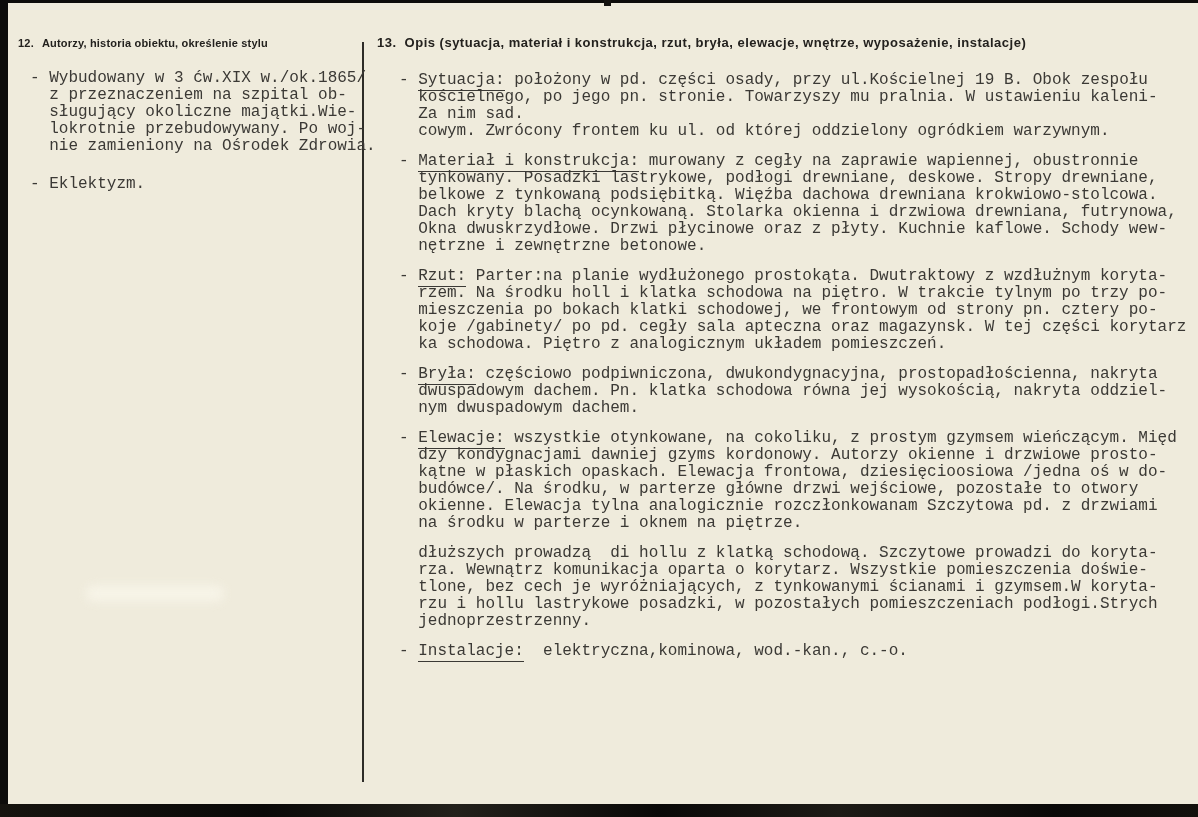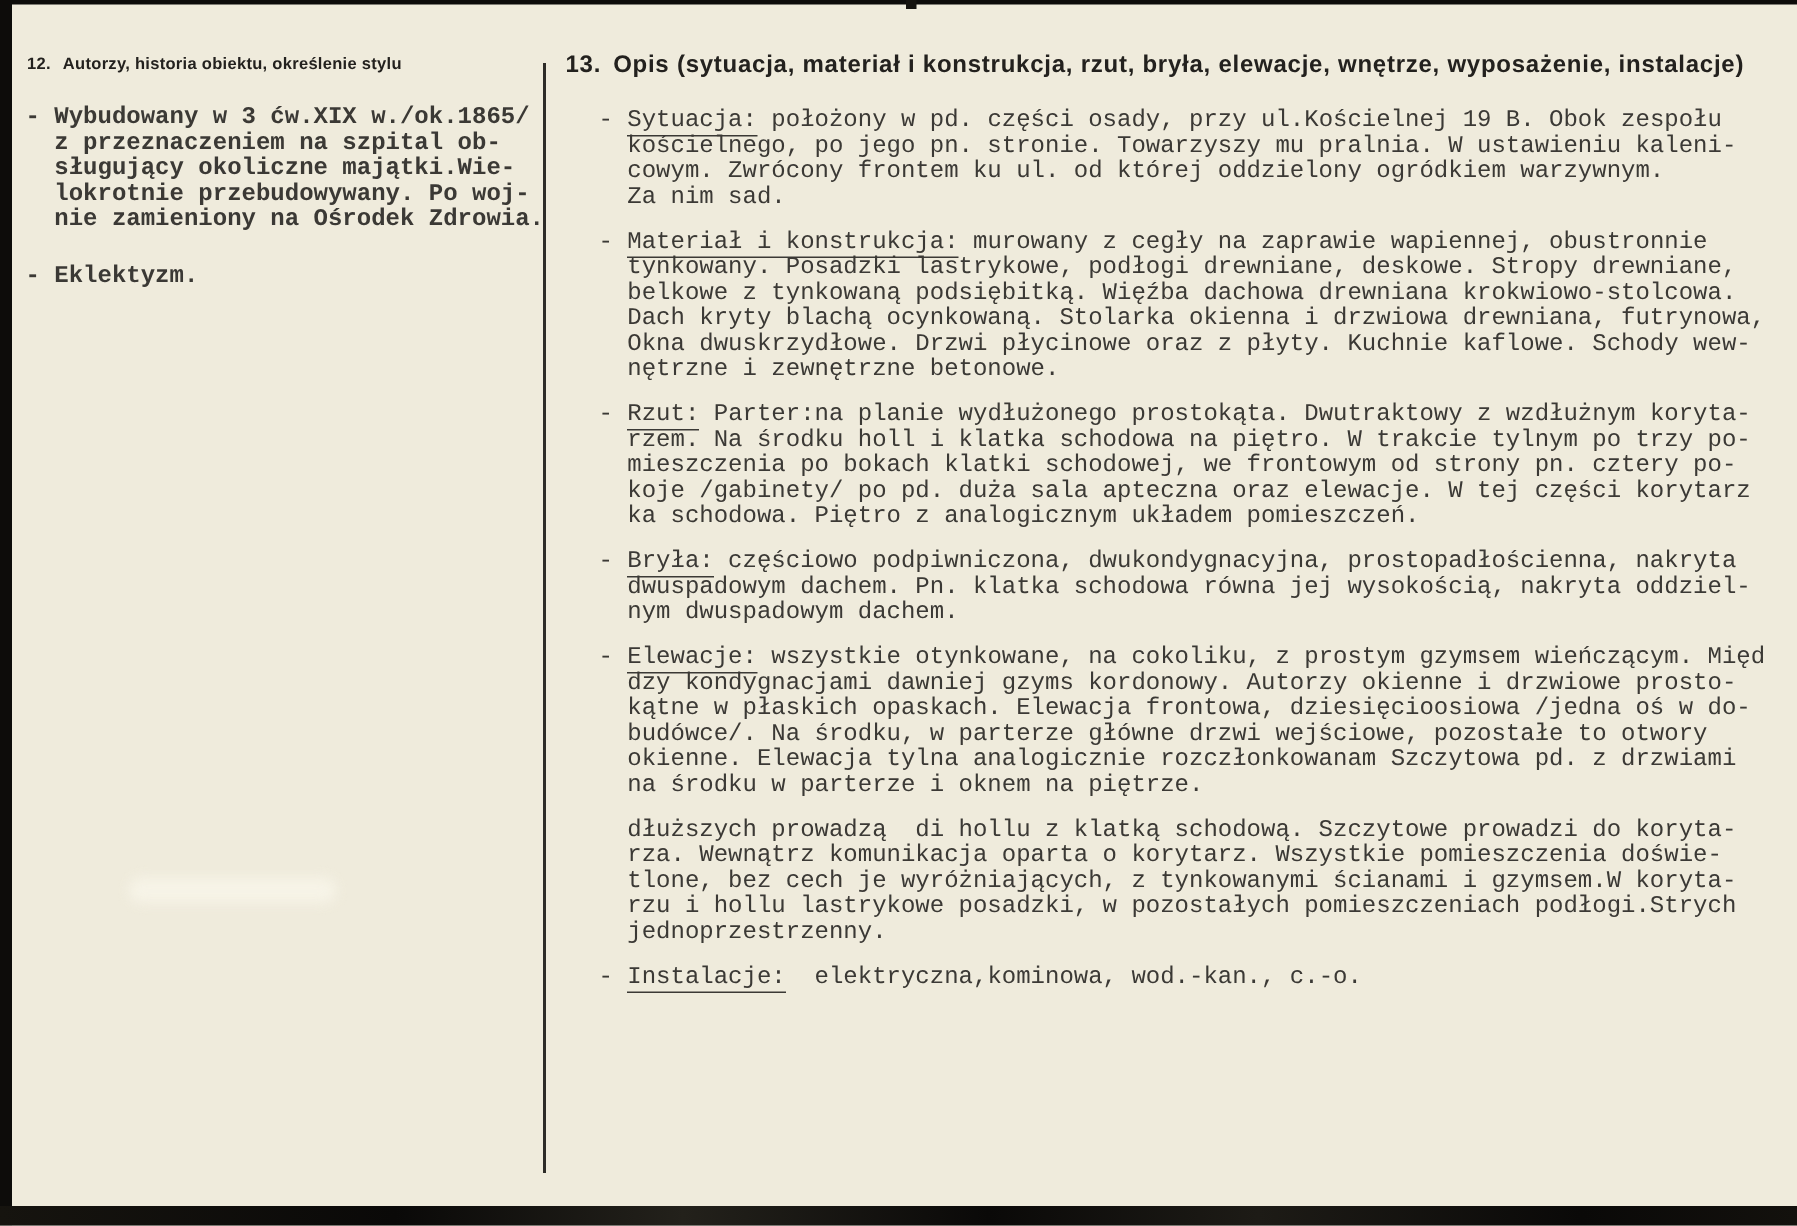--- a/index.html
+++ b/index.html
@@ -17,26 +17,26 @@
   .smudge      { position:absolute; left:86px; top:585px; width:138px; height:17px;
                  background:#f8f5e9; border-radius:9px; filter:blur(4px); opacity:.85; }
   .divider     { position:absolute; left:362px; top:42px; width:2px; height:740px; background:#2e2c28; }
 
   
   .col-head {
     position:absolute; font-family:"Liberation Sans", sans-serif;
     font-weight:700; color:#23211e; white-space:nowrap;
   }
   #head-left  { left:18px;  top:37px; font-size:11px;  letter-spacing:.2px; }
-  #head-right { left:377px; top:35px; font-size:16px;  letter-spacing:.5px; }
+  #head-right { left:377px; top:35px; font-size:13px;  letter-spacing:.5px; }
   .col-head .num { margin-right:8px; }
 
   
   .mono { position:absolute; font-size:16px; line-height:17px; color:#3b3935; }
-  #left-body  { left:17px;  top:70px;font-weight:bold; }
+  #left-body  { left:30px;  top:70px; }
   #right-body { left:399px; top:72px; }
   .line { white-space:pre; }
   .cont { padding-left:2ch; }
   .para { margin-bottom:21px; }
   .section { margin-bottom:13px; }
   .u { border-bottom:1.6px solid #3b3935; padding-bottom:1px; }
 </style>
 </head>
 <body>
 
@@ -65,36 +65,36 @@
         <div class="line cont">nie zamieniony na Ośrodek Zdrowia.</div>
       </div>
       <div class="para">
         <div class="line">- Eklektyzm.</div>
       </div>
     </div>
   <div class="mono" id="right-body">
       <div class="section">
         <div class="line"><span>- </span><span class="u">Sytuacja:</span><span> położony w pd. części osady, przy ul.Kościelnej 19 B. Obok zespołu</span></div>
         <div class="line cont">kościelnego, po jego pn. stronie. Towarzyszy mu pralnia. W ustawieniu kaleni-</div>
+        <div class="line cont">Za nim sad.</div>
         <div class="line cont">cowym. Zwrócony frontem ku ul. od której oddzielony ogródkiem warzywnym.</div>
-        <div class="line cont">Za nim sad.</div>
       </div>
       <div class="section">
         <div class="line"><span>- </span><span class="u">Materiał i konstrukcja:</span><span> murowany z cegły na zaprawie wapiennej, obustronnie</span></div>
         <div class="line cont">tynkowany. Posadzki lastrykowe, podłogi drewniane, deskowe. Stropy drewniane,</div>
         <div class="line cont">belkowe z tynkowaną podsiębitką. Więźba dachowa drewniana krokwiowo-stolcowa.</div>
         <div class="line cont">Dach kryty blachą ocynkowaną. Stolarka okienna i drzwiowa drewniana, futrynowa,</div>
         <div class="line cont">Okna dwuskrzydłowe. Drzwi płycinowe oraz z płyty. Kuchnie kaflowe. Schody wew-</div>
         <div class="line cont">nętrzne i zewnętrzne betonowe.</div>
       </div>
       <div class="section">
         <div class="line"><span>- </span><span class="u">Rzut:</span><span> Parter:na planie wydłużonego prostokąta. Dwutraktowy z wzdłużnym koryta-</span></div>
         <div class="line cont">rzem. Na środku holl i klatka schodowa na piętro. W trakcie tylnym po trzy po-</div>
         <div class="line cont">mieszczenia po bokach klatki schodowej, we frontowym od strony pn. cztery po-</div>
-        <div class="line cont">koje /gabinety/ po pd. duża sala apteczna oraz elewacje. W tej części korytarz</div>
+        <div class="line cont">koje /gabinety/ po pd. cegły sala apteczna oraz magazynsk. W tej części korytarz</div>
         <div class="line cont">ka schodowa. Piętro z analogicznym układem pomieszczeń.</div>
       </div>
       <div class="section">
         <div class="line"><span>- </span><span class="u">Bryła:</span><span> częściowo podpiwniczona, dwukondygnacyjna, prostopadłościenna, nakryta</span></div>
         <div class="line cont">dwuspadowym dachem. Pn. klatka schodowa równa jej wysokością, nakryta oddziel-</div>
         <div class="line cont">nym dwuspadowym dachem.</div>
       </div>
       <div class="section">
         <div class="line"><span>- </span><span class="u">Elewacje:</span><span> wszystkie otynkowane, na cokoliku, z prostym gzymsem wieńczącym. Międ</span></div>
         <div class="line cont">dzy kondygnacjami dawniej gzyms kordonowy. Autorzy okienne i drzwiowe prosto-</div>

